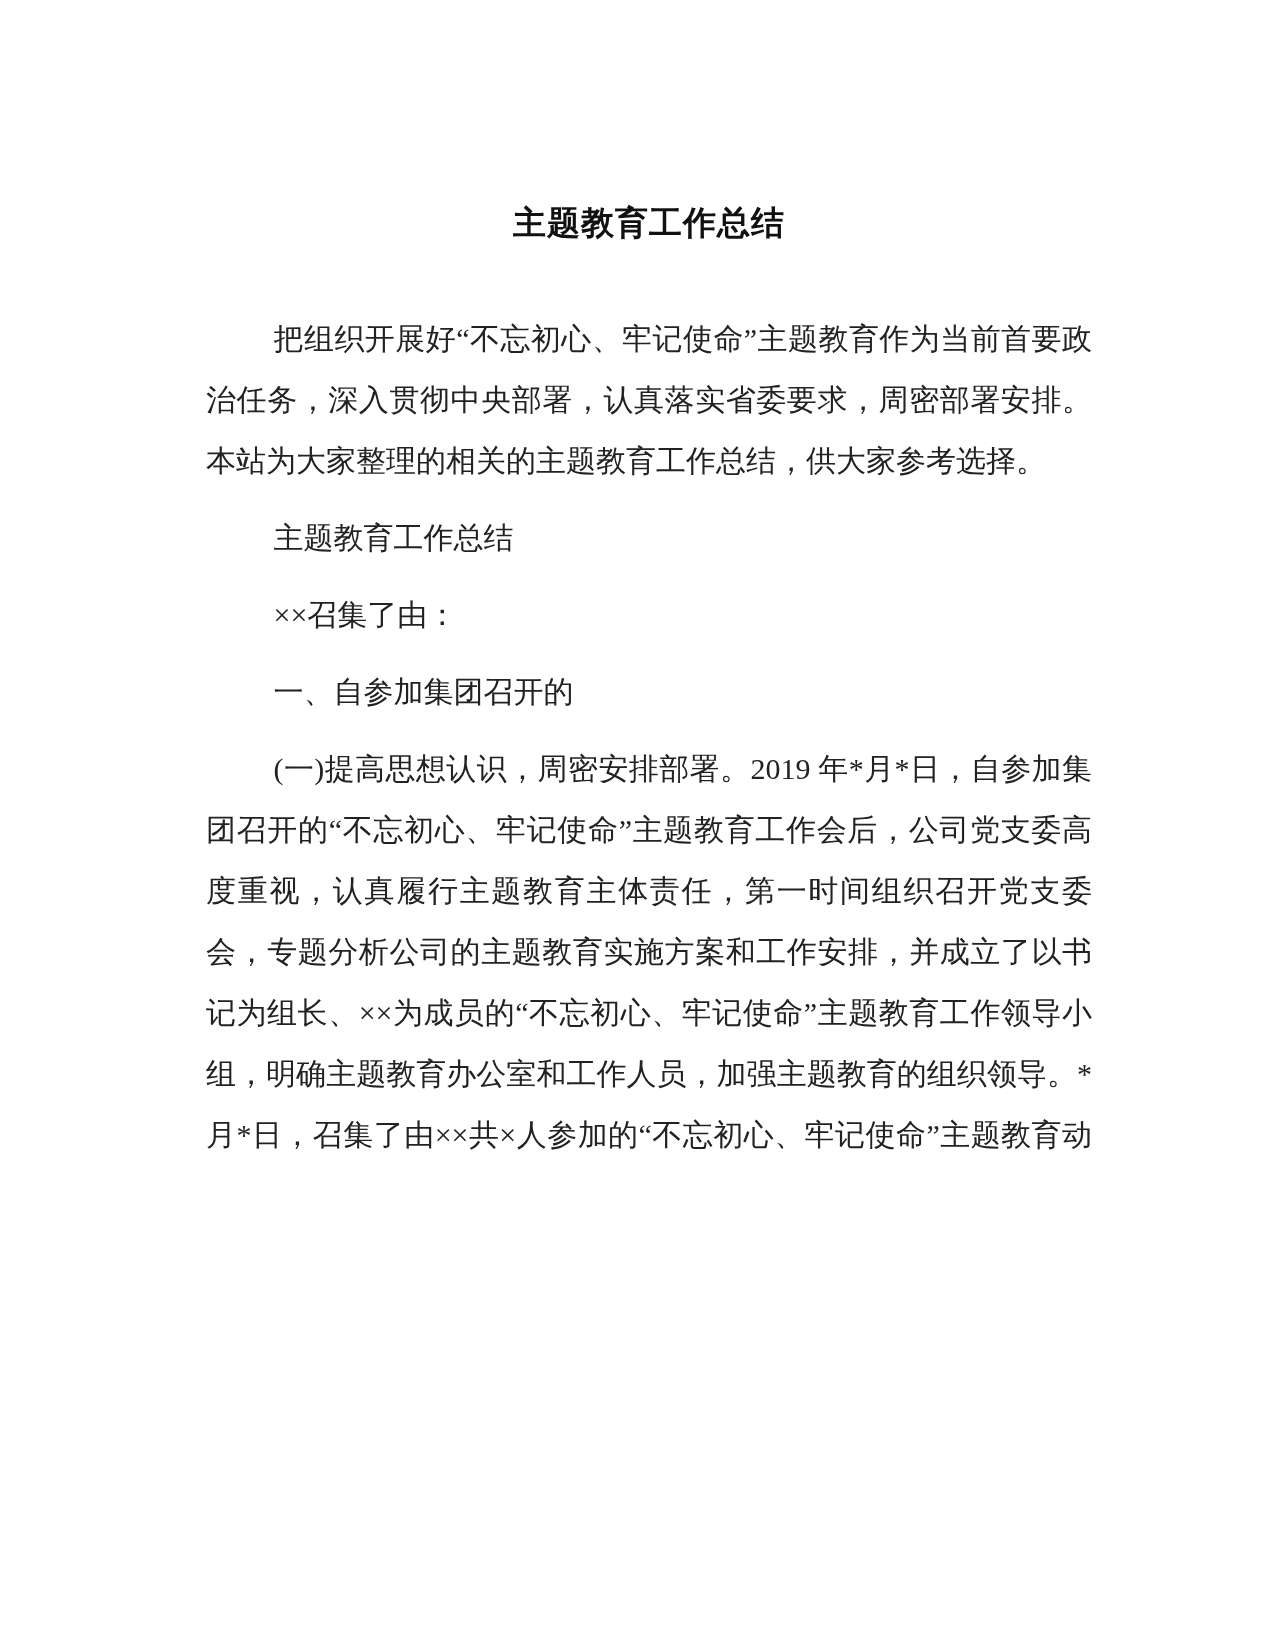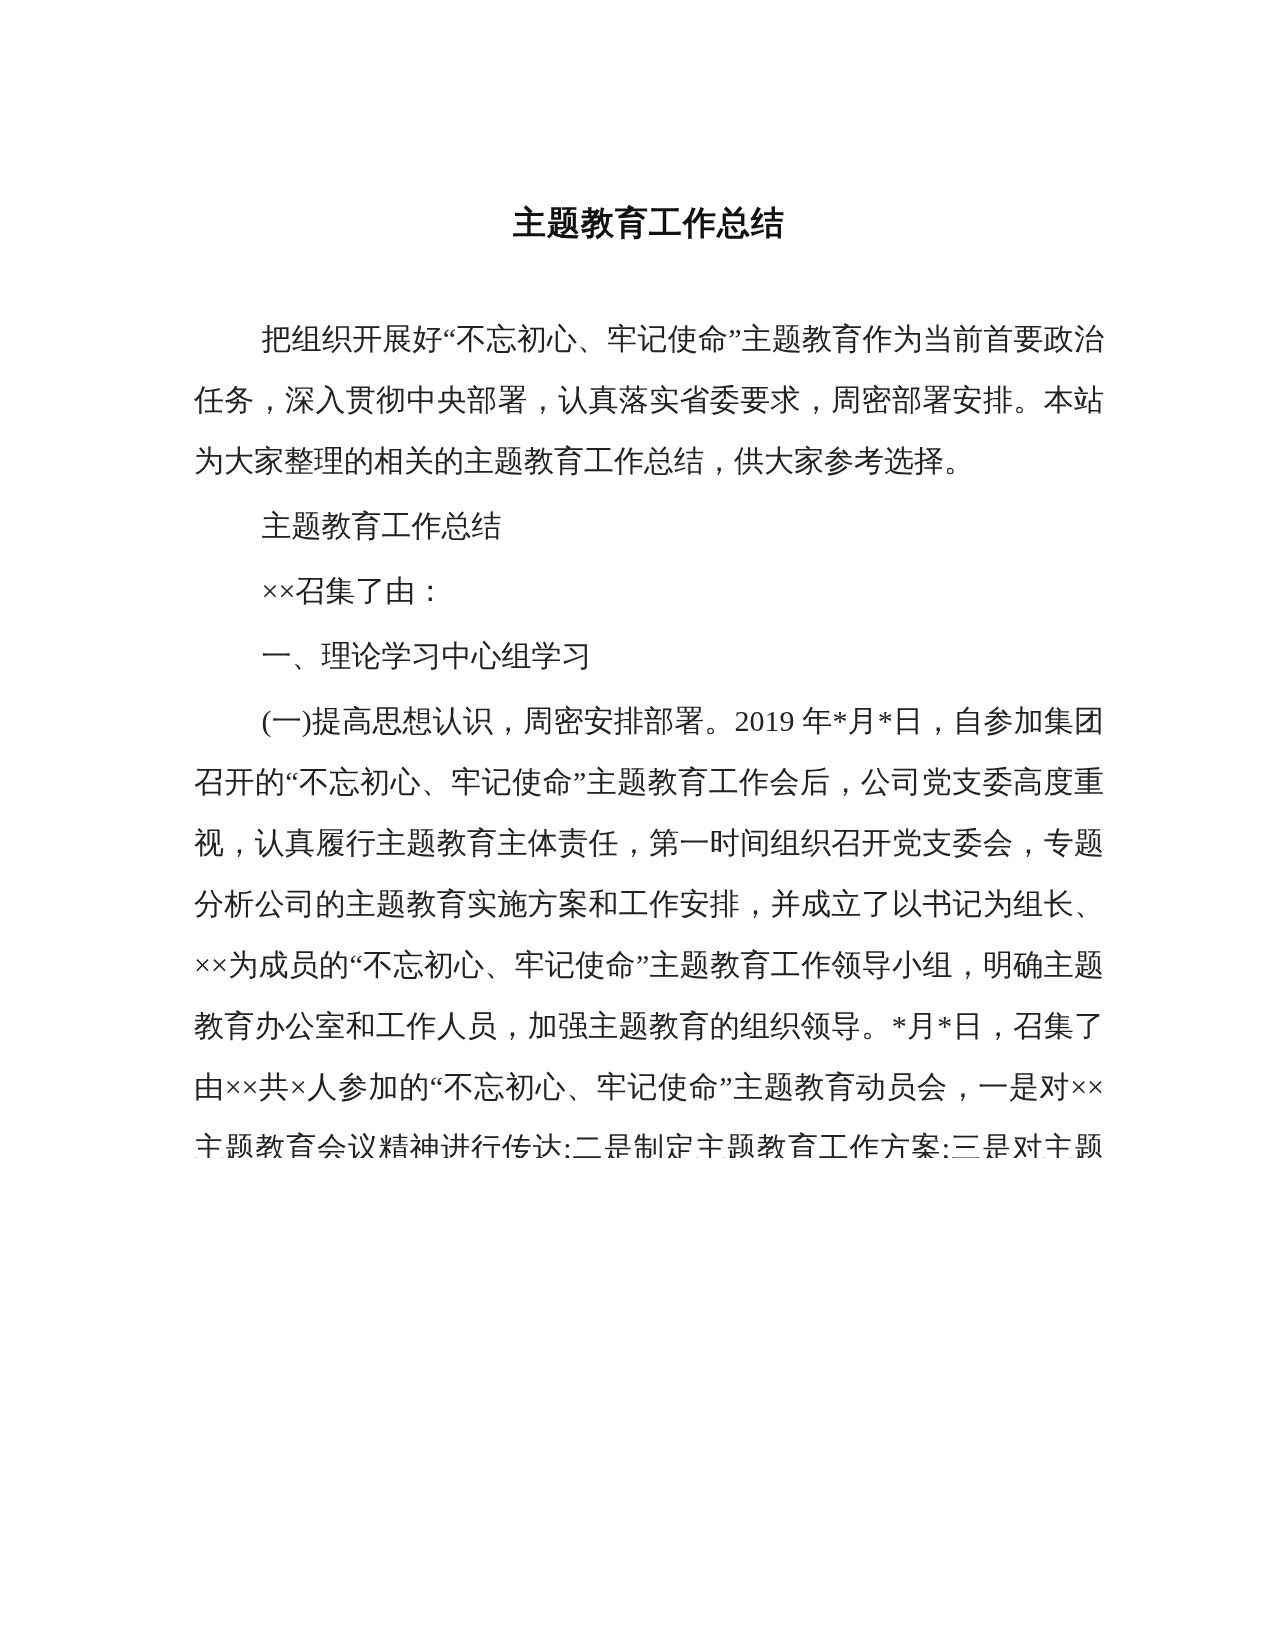--- a/index.html
+++ b/index.html
@@ -25,37 +25,37 @@
     margin: 0 0 60px 0;
     font-family: "Liberation Sans", "DejaVu Sans", sans-serif;
     font-weight: bold;
     font-size: 33px;
     line-height: 50px;
     letter-spacing: 1px;
     text-align: center;
     color: #111111;
   }
   .doc-body p {
-    margin: 4px;
+    margin: 16px;
     font-family: "Liberation Serif", "DejaVu Serif", serif;
     font-size: 30px;
     line-height: 61px;
     color: #222222;
     text-align: justify;
     text-indent: 2.25em;
     word-break: normal;
   }
 </style>
 </head>
 <body>
 
 <div class="page">
   <div class="content">
     <h1 class="doc-title">主题教育工作总结</h1>
     <div class="doc-body">
       <p>把组织开展好“不忘初心、牢记使命”主题教育作为当前首要政治任务，深入贯彻中央部署，认真落实省委要求，周密部署安排。本站为大家整理的相关的主题教育工作总结，供大家参考选择。</p>
       <p>主题教育工作总结</p>
       <p>××召集了由：</p>
-      <p>一、理论学习中心组学习</p>
+      <p>一、自参加集团召开的</p>
       <p>(一)提高思想认识，周密安排部署。2019 年*月*日，自参加集团召开的“不忘初心、牢记使命”主题教育工作会后，公司党支委高度重视，认真履行主题教育主体责任，第一时间组织召开党支委会，专题分析公司的主题教育实施方案和工作安排，并成立了以书记为组长、××为成员的“不忘初心、牢记使命”主题教育工作领导小组，明确主题教育办公室和工作人员，加强主题教育的组织领导。*月*日，召集了由××共×人参加的“不忘初心、牢记使命”主题教育动员会，一是对××主题教育会议精神进行传达;二是制定主题教育工作方案;三是对主题教育工作进行了安排部署。*月*日，公司××理论学习中心组学习(扩大)会议，一是组织观看了杨雪峰先进事迹报告会等视频资料;二是认真学习了马克思主义为什么“行”中国共产党为什么“能”社会主义为什么“好”等人民日报文章;三是组织进行了学习交流发言。*月*日，组织集中学习了习近平谈治国理政(第二卷)第一、三、五、七部分，针对学习情况交流</p>
     </div>
   </div>
 </div>
 
 </body></html>

